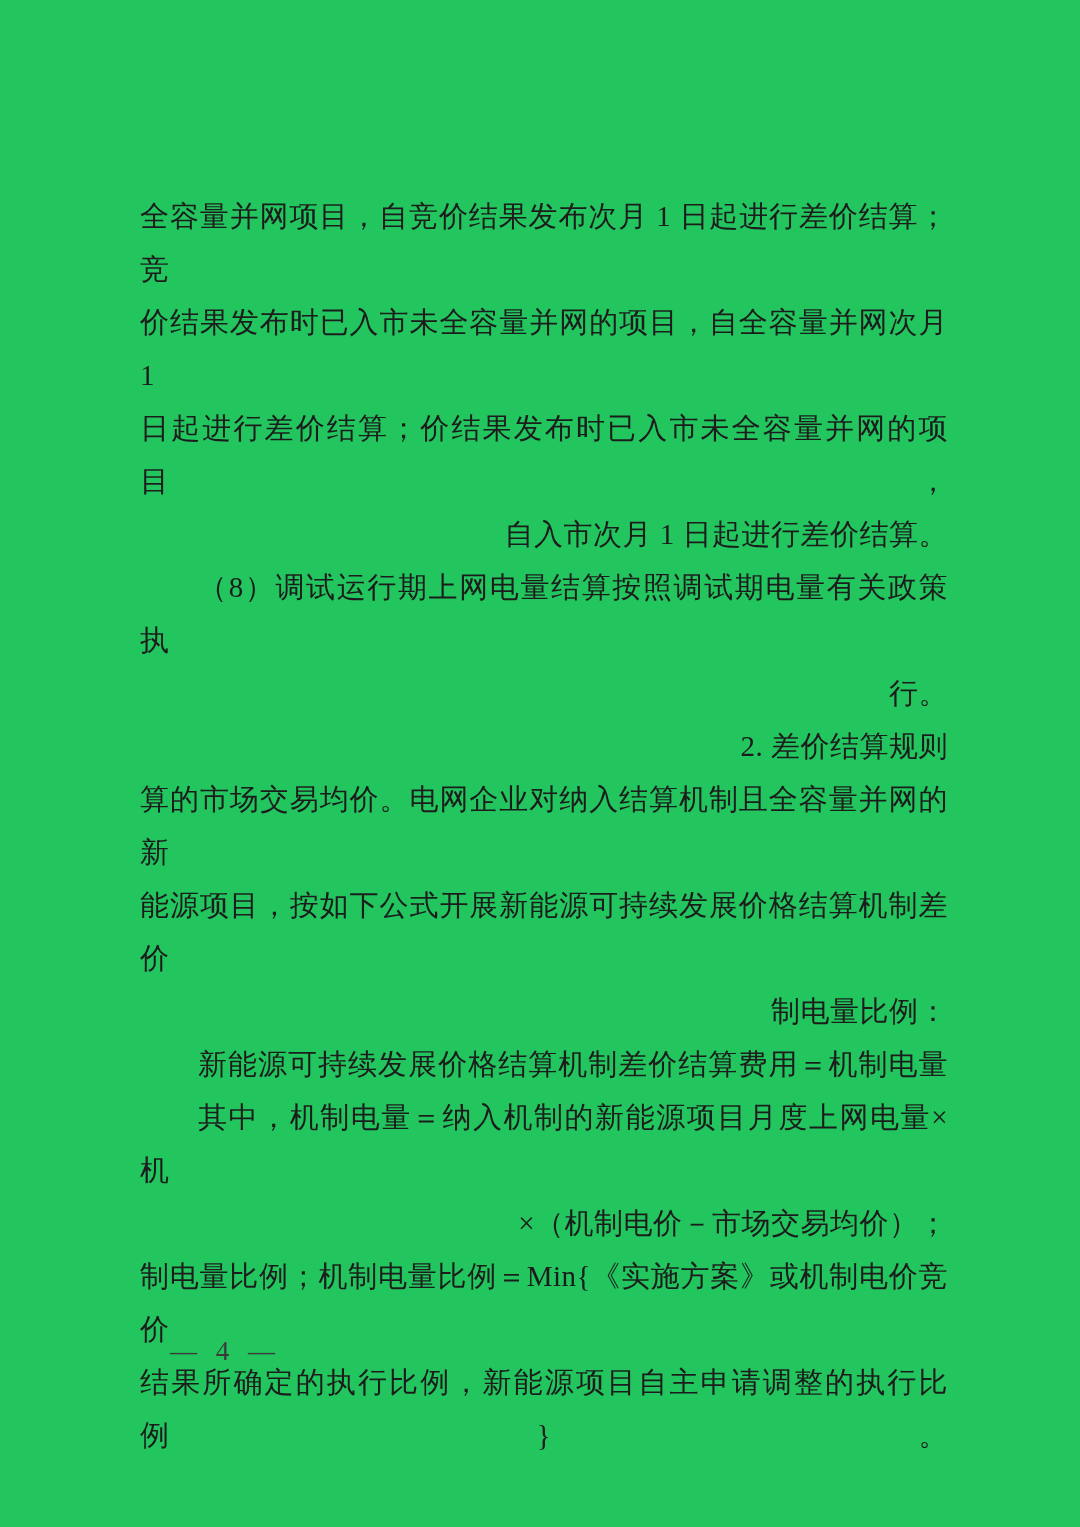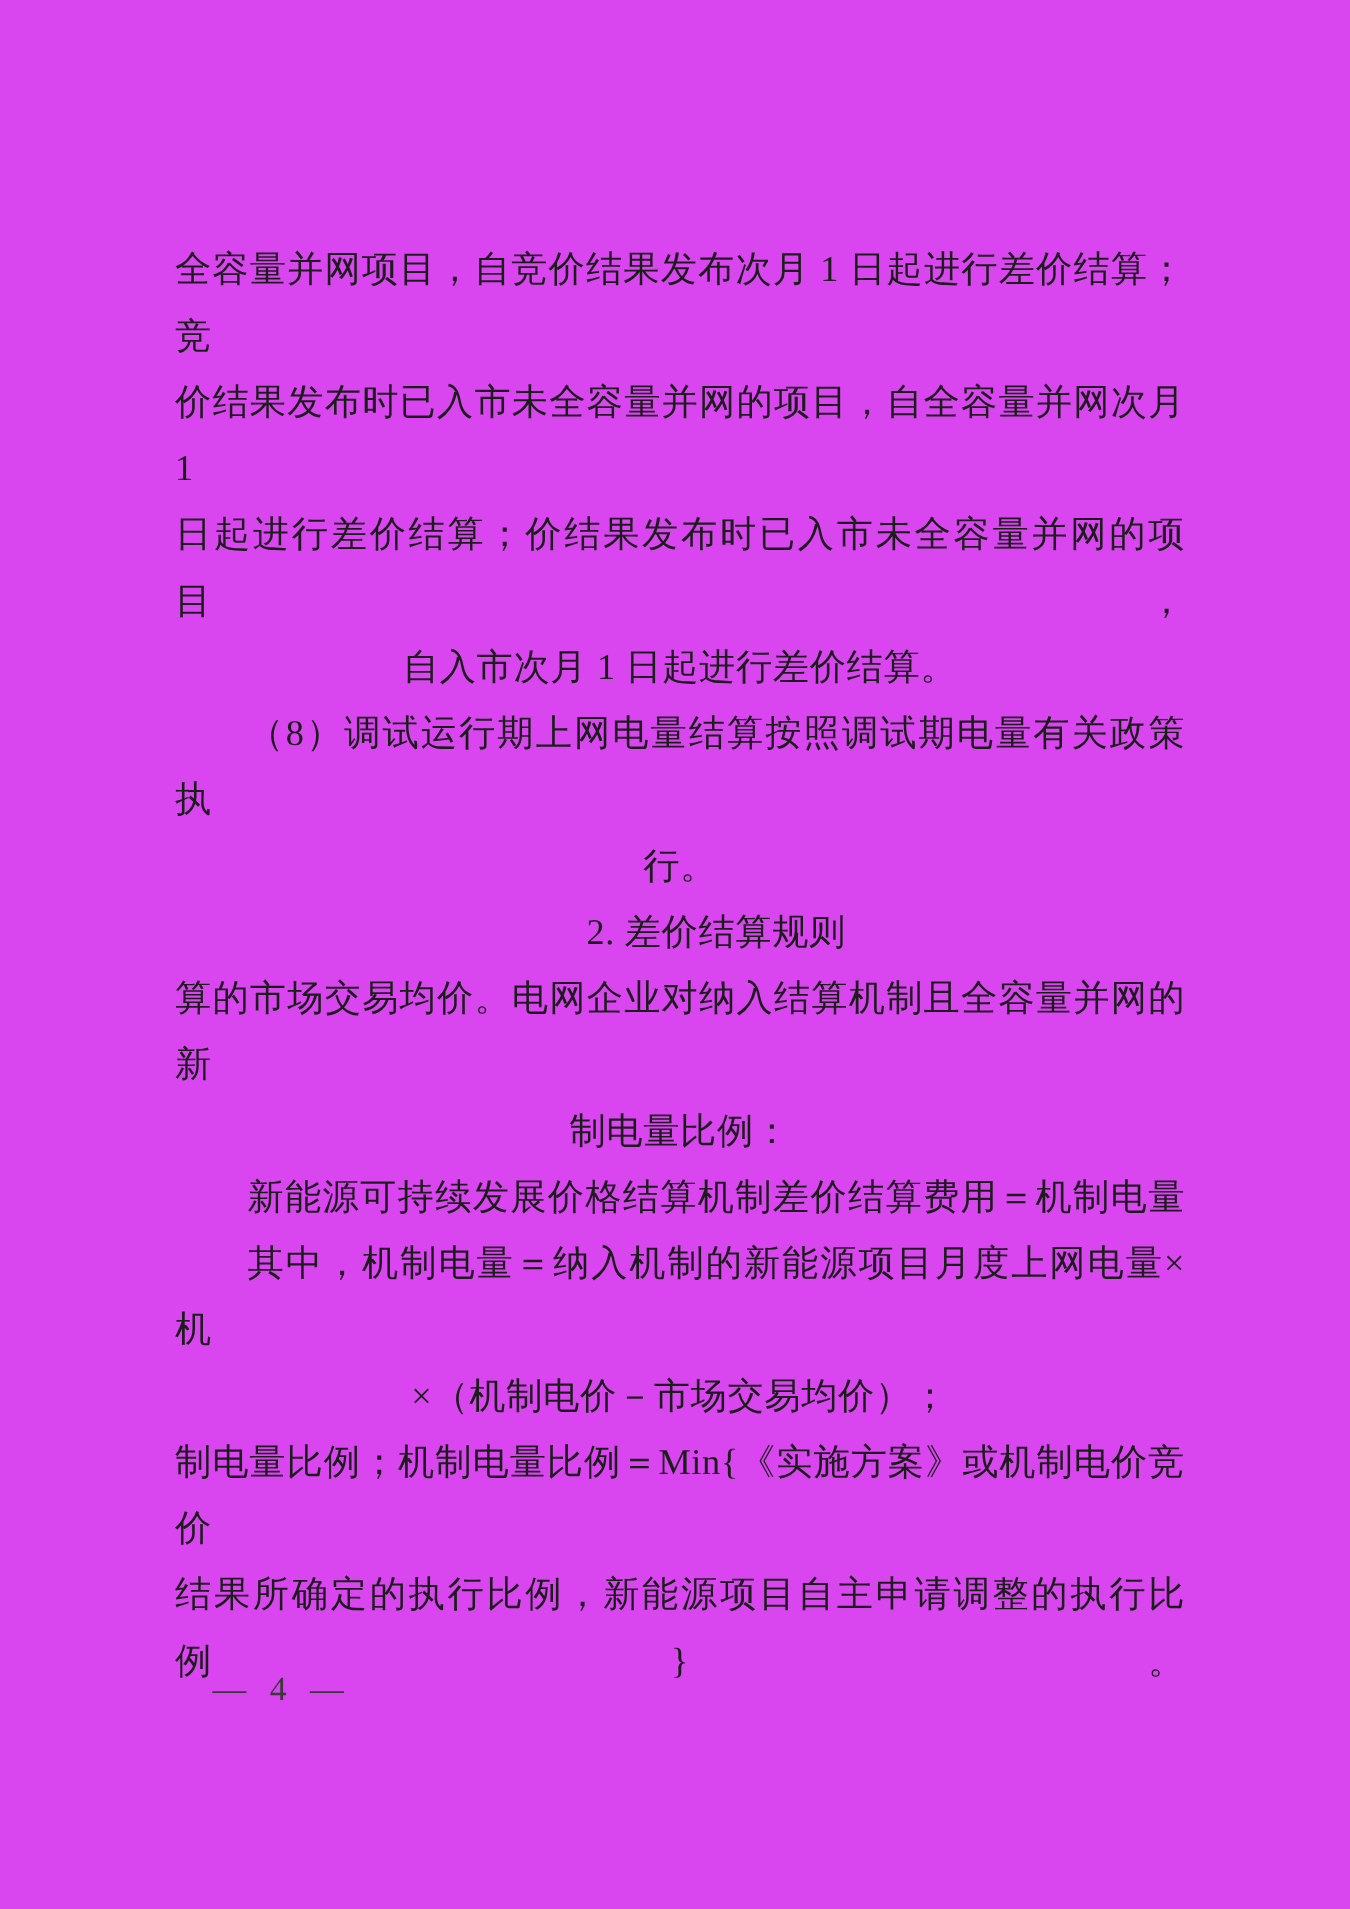--- a/index.html
+++ b/index.html
@@ -4,37 +4,37 @@
 <style>
   html, body {
     margin: 0;
     padding: 0;
     background: #ffffff;
   }
   .page {
     position: relative;
     width: 1080px;
     height: 1527px;
-    background: #d946ef;
+    background: #22c55e;
     overflow: hidden;
     font-family: "Liberation Serif", "DejaVu Serif", serif;
     color: #1c1c1c;
   }
   .text-block {
     position: absolute;
     left: 140px;
     top: 190px;
     width: 808px;
     font-size: 29px;
     line-height: 53px;
     letter-spacing: 0.5px;
   }
   .line {
     white-space: nowrap;
-    text-align: center;
+    text-align: right;
   }
   .line.fill {
     white-space: normal;
     text-align: justify;
     text-align-last: justify;
   }
   .line.indent {
     text-indent: 58px;
   }
   .line.bold {
@@ -55,20 +55,21 @@
 <div class="page">
   <div class="text-block">
     <div class="line fill">全容量并网项目，自竞价结果发布次月 1 日起进行差价结算；竞</div>
     <div class="line fill">价结果发布时已入市未全容量并网的项目，自全容量并网次月 1</div>
     <div class="line fill">日起进行差价结算；价结果发布时已入市未全容量并网的项目，</div>
     <div class="line">自入市次月 1 日起进行差价结算。</div>
     <div class="line fill indent">（8）调试运行期上网电量结算按照调试期电量有关政策执</div>
     <div class="line">行。</div>
     <div class="line bold indent">2. 差价结算规则</div>
     <div class="line fill">算的市场交易均价。电网企业对纳入结算机制且全容量并网的新</div>
+    <div class="line fill">能源项目，按如下公式开展新能源可持续发展价格结算机制差价</div>
     <div class="line">制电量比例：</div>
     <div class="line fill indent">新能源可持续发展价格结算机制差价结算费用＝机制电量</div>
     <div class="line fill indent">其中，机制电量＝纳入机制的新能源项目月度上网电量×机</div>
     <div class="line">×（机制电价－市场交易均价）；</div>
     <div class="line fill">制电量比例；机制电量比例＝Min{《实施方案》或机制电价竞价</div>
     <div class="line fill">结果所确定的执行比例，新能源项目自主申请调整的执行比例}。</div>
 
   </div>
   <div class="footer">— 4 —</div>
 </div>

